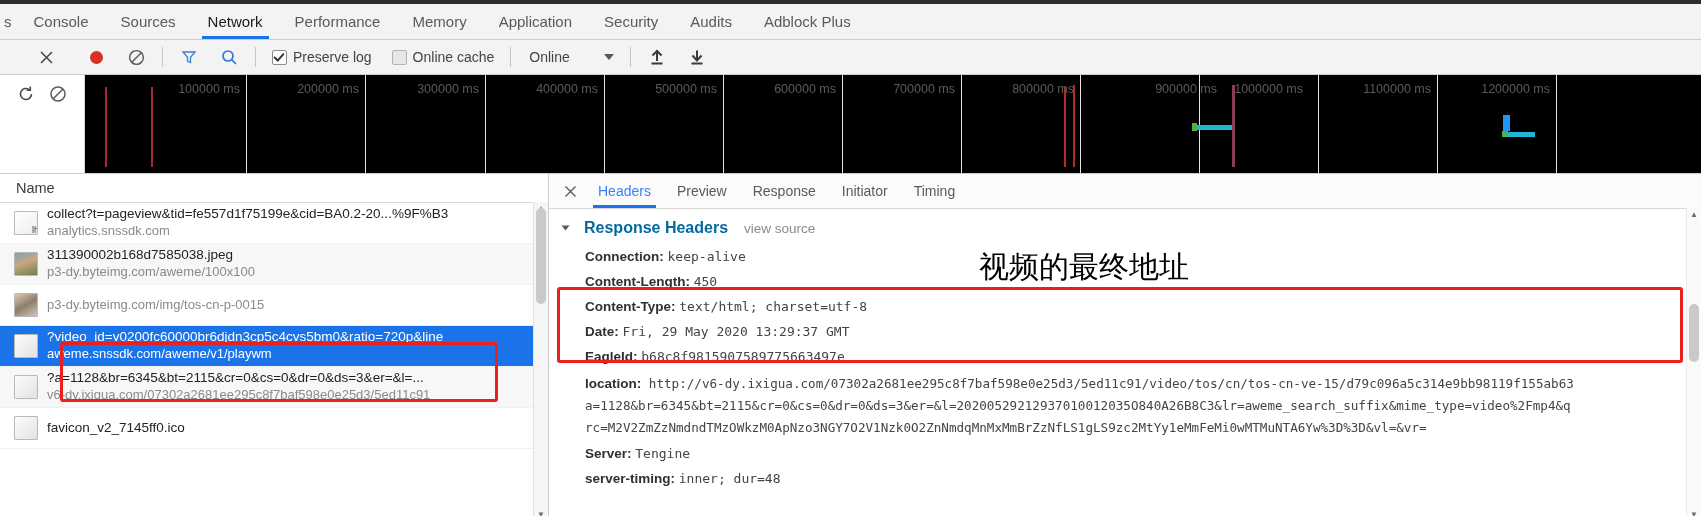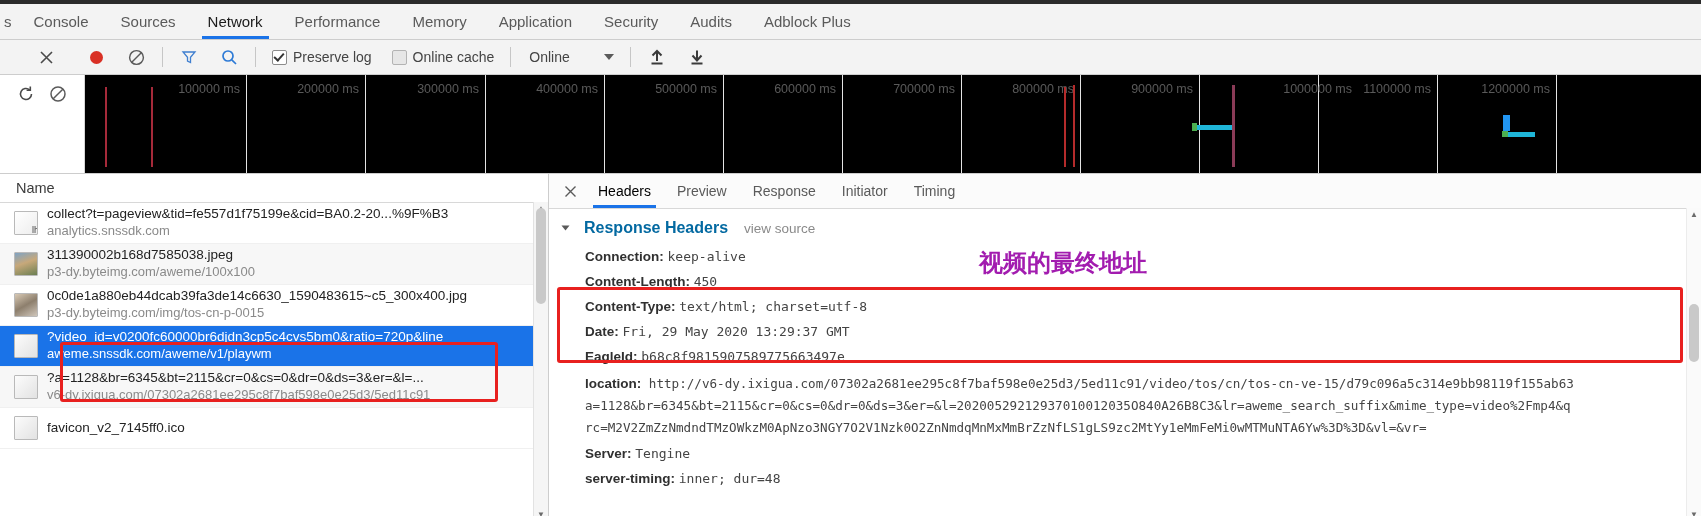--- a/index.html
+++ b/index.html
@@ -109,39 +109,39 @@
   .hi-box{position:absolute;border:3px solid #e8201f;border-radius:3px;pointer-events:none;}
 
   
   .detail{flex:1;display:flex;flex-direction:column;background:#fff;position:relative;overflow:hidden;}
   .detail-tabs{
     height:34px;border-bottom:1px solid #d8d8d8;display:flex;align-items:stretch;
     background:#fbfbfb;padding-left:6px;
   }
   .dt-close{width:30px;display:flex;align-items:center;justify-content:center;font-size:16px;color:#5a5a5a;cursor:default;}
   .dt{display:flex;align-items:center;padding:0 13px;font-size:14px;color:#5a5a5a;position:relative;cursor:default;white-space:nowrap;}
-  .dt.active{color:#000000;}
+  .dt.active{color:#3b82f6;}
   .dt.active:after{content:"";position:absolute;left:8px;right:8px;bottom:0;height:3px;background:#1a73e8;}
 
   .hdr-body{flex:1;padding:10px 0 0 14px;position:relative;overflow:hidden;}
   .sect{display:flex;align-items:center;gap:16px;margin:0 0 11px 0;}
   .tri{width:0;height:0;border-left:5px solid #5a5a5a;border-top:4px solid transparent;border-bottom:4px solid transparent;transform:rotate(90deg);}
   .sect-title{font-size:16px;font-weight:bold;color:#0369a1;}
   .viewsrc{font-size:13.5px;color:#8a8a8a;cursor:default;}
 
   .hrow{margin:0 0 8px 22px;font-size:13.5px;line-height:17px;}
   .hname{font-weight:bold;color:#303030;}
   .hval{font-family:"DejaVu Sans Mono","Liberation Mono",monospace;font-size:13px;color:#444;}
 
   .locwrap{position:relative;margin:0 0 6px 22px;}
   .loc-lines{font-family:"DejaVu Sans Mono","Liberation Mono",monospace;font-size:12.6px;line-height:22px;color:#444;white-space:nowrap;}
   .loc-lines .hname{font-family:"Liberation Sans",sans-serif;font-size:13.5px;}
 
   .annot{
-    position:absolute;font-size:24px;color:#a21caf;font-weight:bold;
+    position:absolute;font-size:30px;color:#000000;font-weight:normal;
     font-family:"DejaVu Sans","Liberation Sans",sans-serif;white-space:nowrap;
   }
 
   .dscroll{position:absolute;right:0;top:34px;bottom:0;width:14px;background:#fafafa;border-left:1px solid #ececec;}
   .dscroll .thumbbar{position:absolute;left:2px;right:2px;top:96px;height:58px;background:#c9c9c9;border-radius:5px;}
   .dscroll .arr{position:absolute;left:0;right:0;height:13px;display:flex;align-items:center;justify-content:center;font-size:8px;color:#6b6b6b;}
   .dscroll .arr.up{top:0;}
   .dscroll .arr.dn{bottom:0;}
 </style>
 </head>
@@ -270,23 +270,23 @@
         <div class="ticklabel" style="left: 519px;">400000 ms</div>
         <div class="tickline" style="left: 638px;"></div>
         <div class="ticklabel" style="left: 638px;">500000 ms</div>
         <div class="tickline" style="left: 757px;"></div>
         <div class="ticklabel" style="left: 757px;">600000 ms</div>
         <div class="tickline" style="left: 876px;"></div>
         <div class="ticklabel" style="left: 876px;">700000 ms</div>
         <div class="tickline" style="left: 995px;"></div>
         <div class="ticklabel" style="left: 995px;">800000 ms</div>
         <div class="tickline" style="left: 1114px;"></div>
-        <div class="ticklabel" style="left: 1114px;">900000 ms</div>
+        <div class="ticklabel" style="left: 1138px;">900000 ms</div>
         <div class="tickline" style="left: 1233px;"></div>
-        <div class="ticklabel" style="left: 1273px;">1000000 ms</div>
+        <div class="ticklabel" style="left: 1224px;">1000000 ms</div>
         <div class="tickline" style="left: 1352px;"></div>
         <div class="ticklabel" style="left: 1352px;">1100000 ms</div>
         <div class="tickline" style="left: 1471px;"></div>
         <div class="ticklabel" style="left: 1471px;">1200000 ms</div>
         <div class="bar" style="left: 20px; top: 12px; width: 2px; height: 80px; background: rgb(166, 42, 58);"></div>
         <div class="bar" style="left: 66px; top: 12px; width: 2px; height: 80px; background: rgb(166, 42, 58);"></div>
         <div class="bar" style="left: 979px; top: 12px; width: 2px; height: 80px; background: rgb(180, 43, 43);"></div>
         <div class="bar" style="left: 988px; top: 10px; width: 2px; height: 82px; background: rgb(180, 43, 43);"></div>
         <div class="bar" style="left: 1147px; top: 10px; width: 3px; height: 82px; background: rgb(138, 59, 87);"></div>
         <div class="bar" style="left: 1111px; top: 50px; width: 36px; height: 5px; background: rgb(31, 182, 216);"></div>
@@ -316,21 +316,20 @@
           <div class="req-row alt">
             <div class="thumb img1"></div>
             <div class="rtext">
               <div class="r-name">311390002b168d7585038.jpeg</div>
               <div class="r-sub">p3-dy.byteimg.com/aweme/100x100</div>
             </div>
           </div>
           <div class="req-row">
             <div class="thumb img2"></div>
             <div class="rtext">
-              <div class="r-name">0c0de1a880eb44dcab39fa3de14c6630_1590483615~c5_300x400.jpg</div>
               <div class="r-sub">p3-dy.byteimg.com/img/tos-cn-p-0015</div>
             </div>
           </div>
           <div class="req-row selected">
             <div class="thumb plain"></div>
             <div class="rtext">
               <div class="r-name">?video_id=v0200fc60000br6djdn3cp5c4cvs5bm0&amp;ratio=720p&amp;line</div>
               <div class="r-sub">aweme.snssdk.com/aweme/v1/playwm</div>
             </div>
           </div>

